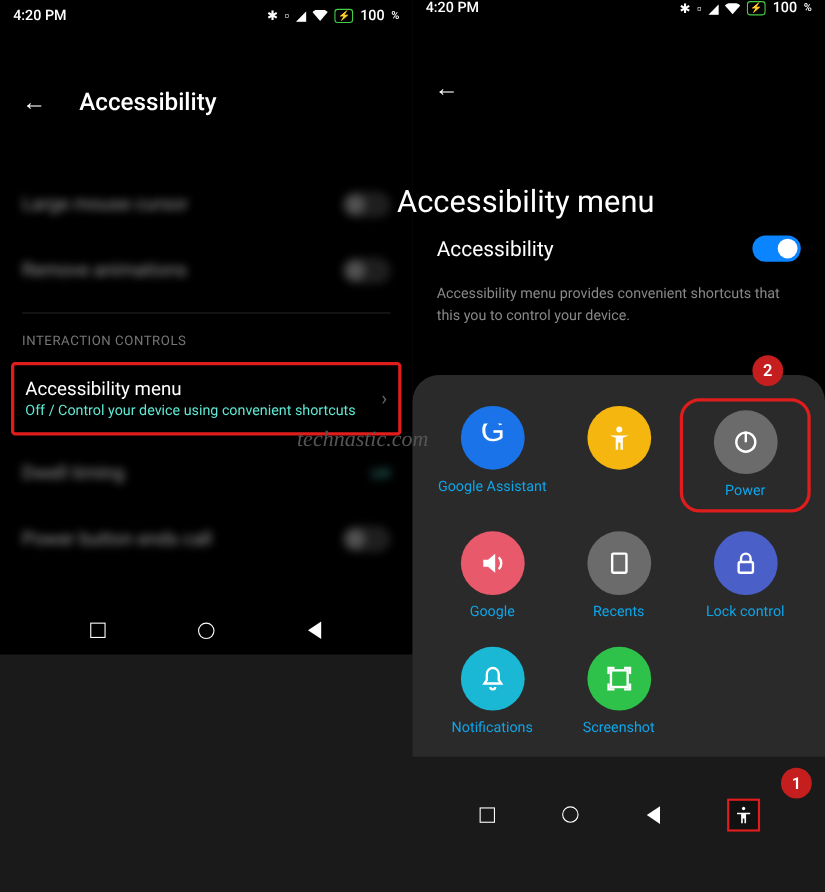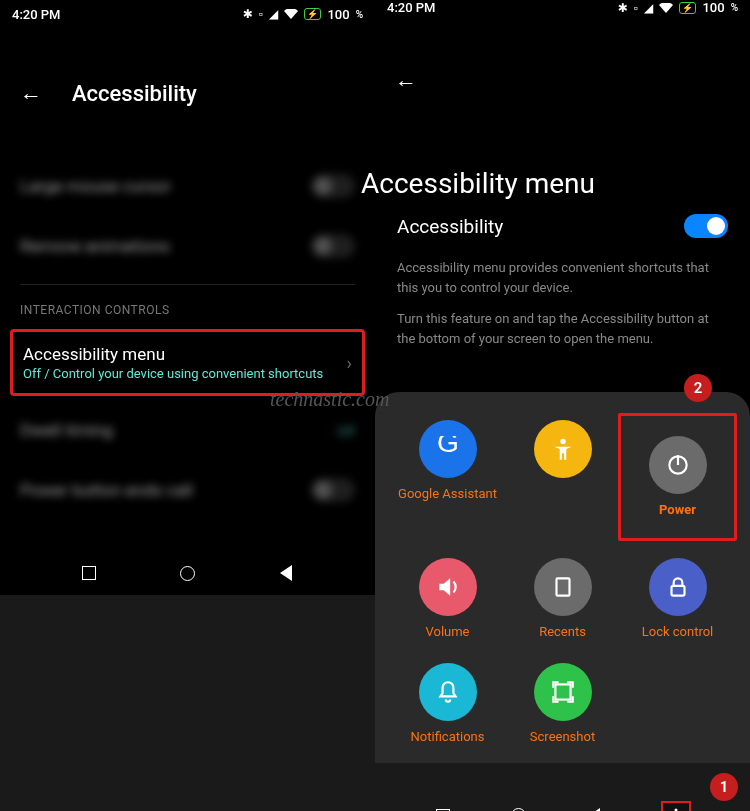--- a/index.html
+++ b/index.html
@@ -95,24 +95,24 @@
       gap: 24px 10px;
     }
     .menu-item {
       display: flex; flex-direction: column; align-items: center;
       gap: 8px; cursor: pointer;
     }
     .menu-icon {
       width: 58px; height: 58px; border-radius: 50%;
       display: flex; align-items: center; justify-content: center;
     }
-    .menu-label { font-size: 13px; color: #f97316; text-align: center; line-height: 1.2; }
+    .menu-label { font-size: 13px; color: #0ea5e9; text-align: center; line-height: 1.2; }
     .highlighted-item {
-      border: 3px solid #e01d1d; border-radius: 2px;
-      padding: 20px; margin: -7px; font-weight: bold;
+      border: 3px solid #e01d1d; border-radius: 18px;
+      padding: 8px; margin: -7px;
     }
     .annotation-badge {
       position: absolute;
       width: 28px; height: 28px; border-radius: 50%;
       background: #c41e1e; color: #fff;
       display: flex; align-items: center; justify-content: center;
       font-size: 15px; font-weight: 600;
       z-index: 10;
     }
     .nav-bar {
@@ -262,21 +262,20 @@
   <div class="header">
     <span class="back-arrow">←</span>
   </div>
   <div style="padding:0 22px;">
     <div class="header-title large">Accessibility menu</div>
     <div class="toggle-row">
       <span class="toggle-label">Accessibility</span>
       <div class="toggle on"></div>
     </div>
     <div class="detail-text">Accessibility menu provides convenient shortcuts that this you to control your device.</div>
-    <div class="detail-text">Turn this feature on and tap the Accessibility button at the bottom of your screen to open the menu.</div>
   </div>
 
   <div class="menu-panel">
     <div class="annotation-badge" style="top:-18px;right:38px;">2</div>
     <div class="menu-grid" id="menu-grid">
         <div class="menu-item">
           <div class="menu-icon" style="background: rgb(26, 115, 232);">
             <svg width="26" height="26" viewBox="0 0 24 24">
               <text x="50%" y="62%" text-anchor="middle" font-size="26" fill="#fff" font-family="sans-serif">G</text>
             </svg>
@@ -300,21 +299,21 @@
           </div>
           <div class="menu-label">Power</div>
         </div>
         <div class="menu-item">
           <div class="menu-icon" style="background: rgb(232, 90, 107);">
             <svg width="26" height="26" viewBox="0 0 24 24">
               <path d="M4 9v6h4l6 5V4L8 9H4z" fill="#fff"></path>
               <path d="M17 7a7 7 0 010 10" fill="none" stroke="#fff" stroke-width="2"></path>
             </svg>
           </div>
-          <div class="menu-label">Volume</div>
+          <div class="menu-label">Google</div>
         </div>
         <div class="menu-item">
           <div class="menu-icon" style="background: rgb(107, 107, 107);">
             <svg width="26" height="26" viewBox="0 0 24 24">
               <rect x="6" y="4" width="12" height="16" rx="1" fill="none" stroke="#fff" stroke-width="2"></rect>
             </svg>
           </div>
           <div class="menu-label">Recents</div>
         </div>
         <div class="menu-item">

